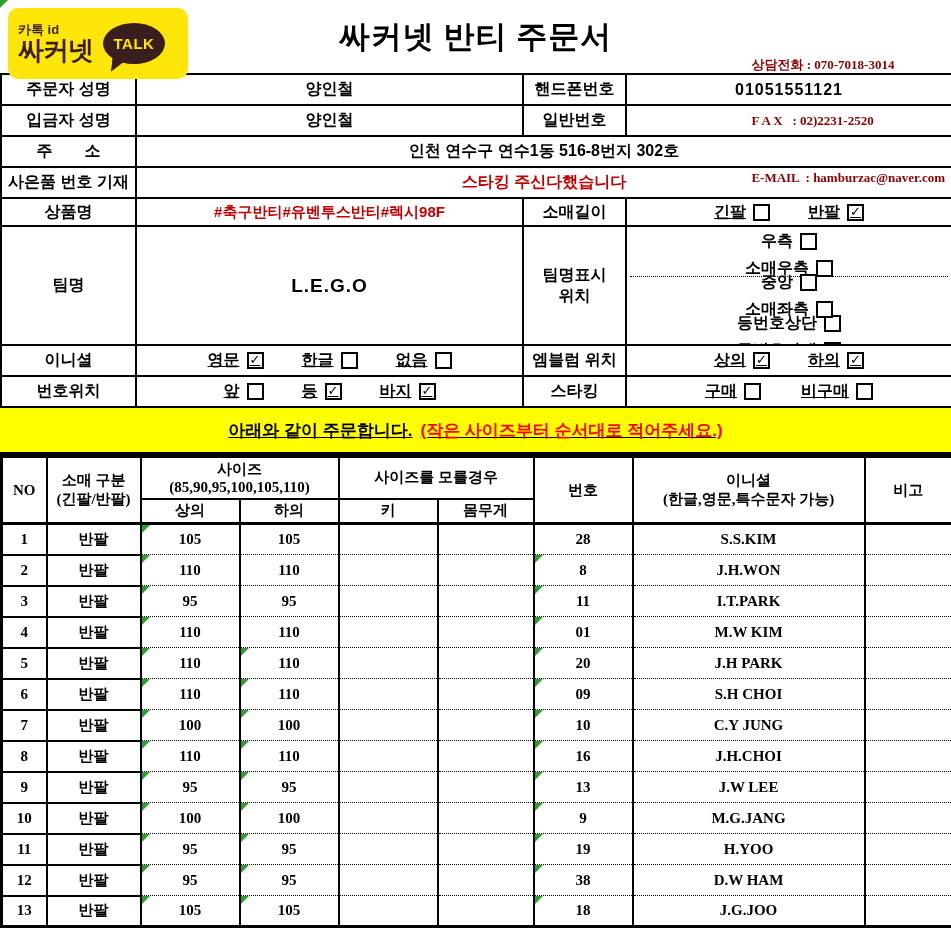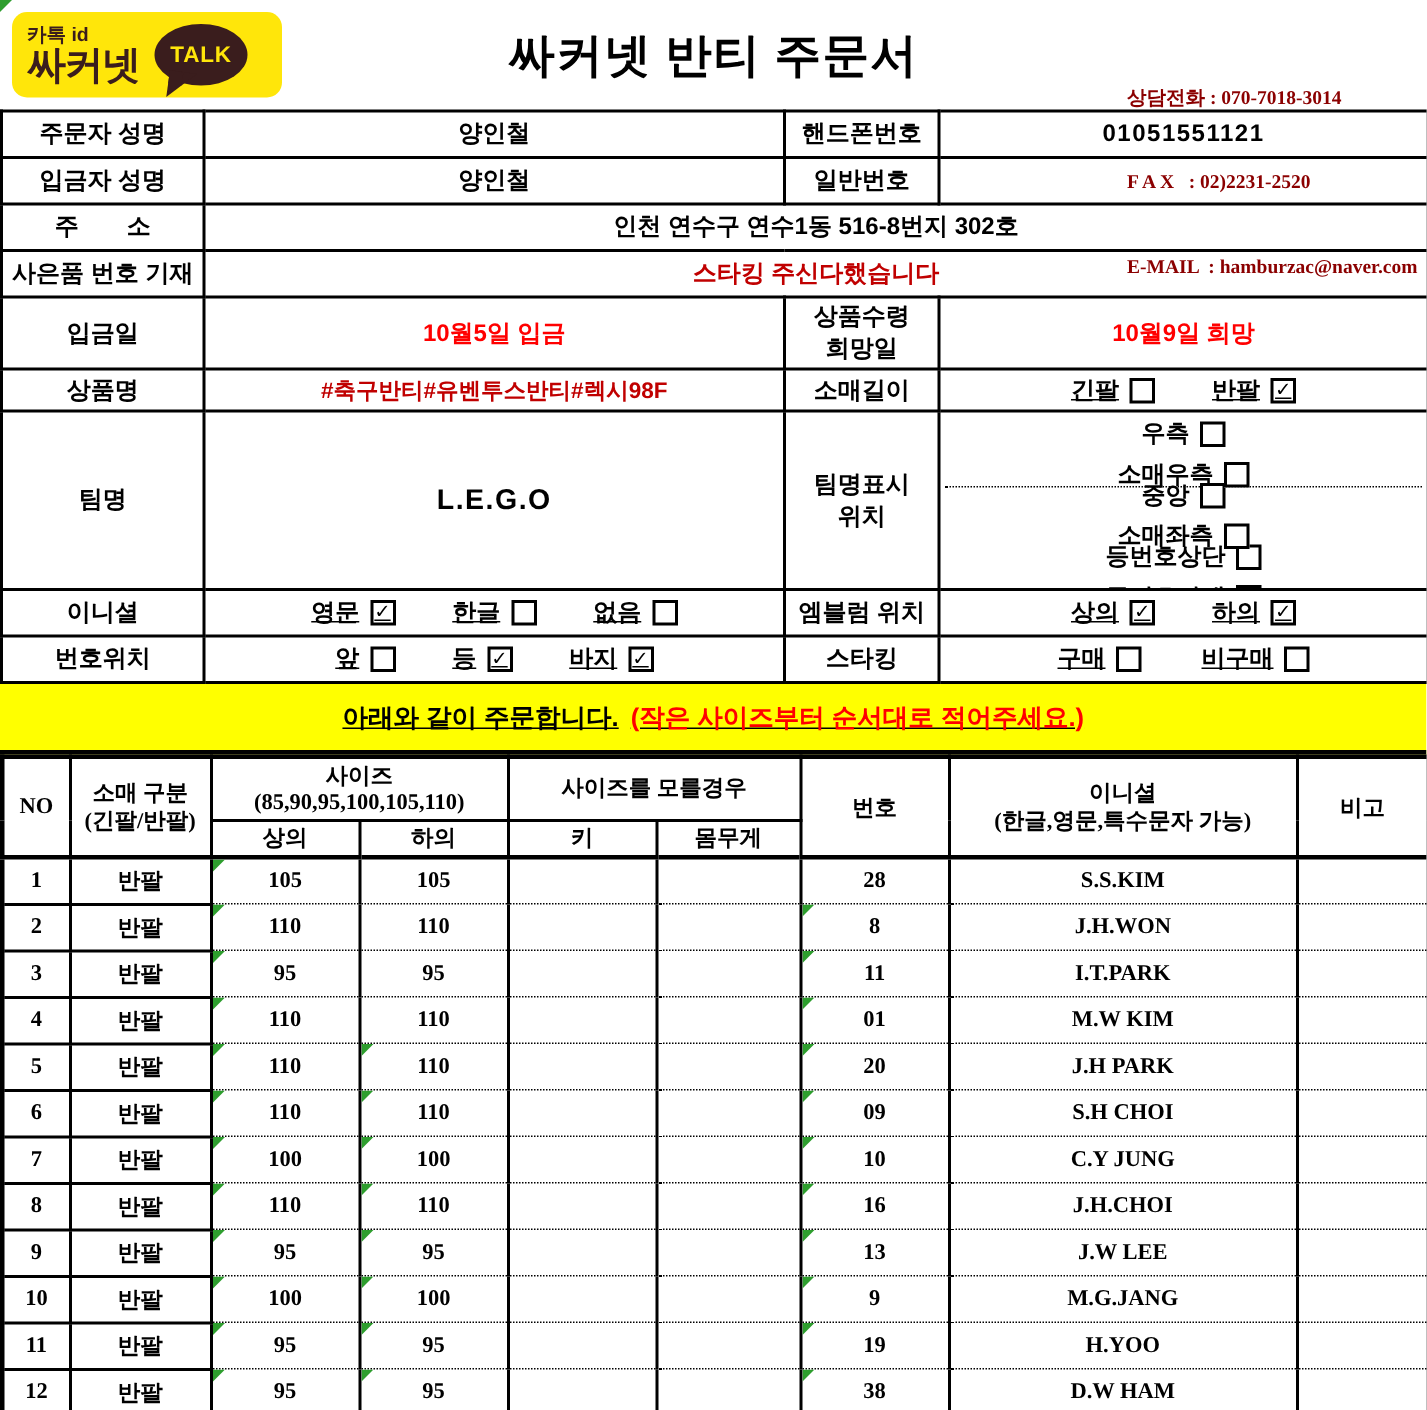--- a/index.html
+++ b/index.html
@@ -2,21 +2,21 @@
 <html><head>
 <meta charset="utf-8">
 <style>
   html,body{margin:0;padding:0;background:#fff;}
   body{width:951px;height:940px;overflow:hidden;color:#000;
        font-family:"Liberation Sans","DejaVu Sans",sans-serif;}
 
   
   .hdr{position:relative;height:73px;display:flex;align-items:center;justify-content:center;}
   .page-title{font-family:"Liberation Serif","DejaVu Serif",serif;font-weight:bold;font-size:31px;letter-spacing:1px;}
-  .logo{position:absolute;left:8px;top:8px;width:180px;height:57px;background:#FFE60A;border-radius:10px;
+  .logo{position:absolute;left:8px;top:8px;width:180px;height:71px;background:#FFE60A;border-radius:10px;
         display:flex;align-items:center;padding:0 8px;box-sizing:border-box;}
   .logo-col{display:flex;flex-direction:column;line-height:1.05;margin-left:2px;}
   .logo-small{font-size:13px;font-weight:bold;color:#3A1D1D;}
   .logo-big{font-size:26px;font-weight:bold;color:#3A1D1D;letter-spacing:-1px;}
   .talk{position:relative;margin-left:10px;width:62px;height:41px;background:#3A1D1D;border-radius:50%;
         display:flex;align-items:center;justify-content:center;color:#FFE60A;font-weight:bold;font-size:15px;letter-spacing:.5px;text-align:right;}
   .talk::after{content:"";position:absolute;left:9px;bottom:-9px;width:0;height:0;
         border:9px solid transparent;border-top-color:#3A1D1D;border-left-color:#3A1D1D;transform:rotate(8deg);}
   .contact{position:absolute;right:6px;top:18px;font-family:"Liberation Serif","DejaVu Serif",serif;
         font-weight:bold;font-size:13px;color:#8B0000;white-space:pre;line-height:1.45;text-align:left;}
@@ -100,27 +100,20 @@
     <td>일반번호</td>
     <td></td>
   </tr>
   <tr class="r31">
     <td>주　　소</td>
     <td colspan="3">인천 연수구 연수1동 516-8번지 302호</td>
   </tr>
   <tr class="r31">
     <td>사은품 번호 기재</td>
     <td colspan="3" class="dred">스타킹 주신다했습니다</td>
-  </tr>
-  <tr class="r40">
-    <td>입금일</td>
-    <td class="red">10월5일 입금</td>
-    <td>상품수령
-희망일</td>
-    <td class="red">10월9일 희망</td>
   </tr>
   <tr class="r32">
     <td>상품명</td>
     <td class="dred" style="font-size:15px">#축구반티#유벤투스반티#렉시98F</td>
     <td>소매길이</td>
     <td><span class="cbrow"><span class="cbi"><span>긴팔</span><span class="cb"></span></span><span class="cbi"><span>반팔</span><span class="cb on"></span></span></span></td>
   </tr>
   <tr class="r61">
     <td>팀명</td>
     <td class="sans-val" style="font-size:19px">L.E.G.O</td>

